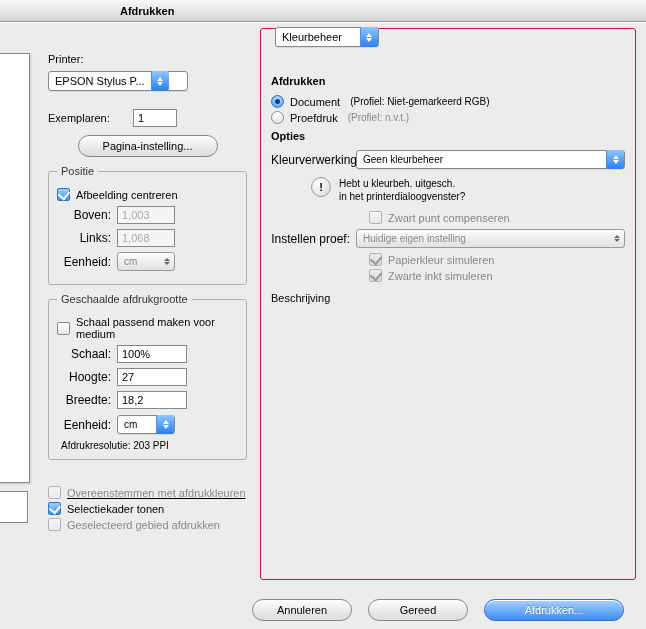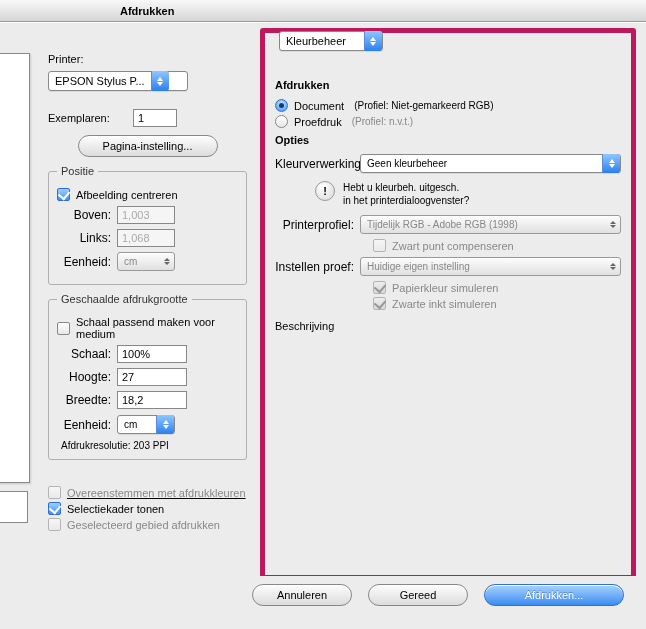--- a/index.html
+++ b/index.html
@@ -152,21 +152,21 @@
     width: 13px; height: 13px; border-radius: 50%;
     border: 1px solid #888; background: linear-gradient(#fff,#e8e8e8);
     margin-right: 6px; position: relative; flex-shrink: 0;
   }
   .radio.on { background: radial-gradient(circle at 50% 35%, #cfe8ff, #3e8ef0); border-color:#2d6fd6; }
   .radio.on::after {
     content:""; position:absolute; left:3px; top:3px; width:5px;height:5px;border-radius:50%;background:#103a78;
   }
 
   .right-group {
-    border: 5px solid #be185d;
+    border: 1px solid #be185d;
     border-radius: 3px;
     padding: 36px 10px 10px 10px;
     min-height: 552px;
     position: relative;
   }
   .right-tab {
     position: absolute;
     top: -2px; left: 14px;
   }
 
@@ -198,21 +198,21 @@
     background: radial-gradient(circle at 35% 30%, #fff, #d8d8d8);
     border:1px solid #999;
     display:flex;align-items:center;justify-content:center;
     font-weight:bold;
     margin-right: 8px;
     flex-shrink: 0;
   }
 
   .bottom-bar {
     position: absolute;
-    left: 0; right: 0; bottom: 15px;
+    left: 0; right: 0; bottom: 0;
     height: 38px;
     display: flex;
     justify-content: flex-end;
     align-items: center;
     gap: 16px;
     padding-right: 22px;
     background: #ececec;
   }
 </style>
 </head>
@@ -367,30 +367,20 @@
       </div>
 
       <div class="chk-row" style="margin:8px 0 8px 40px; align-items:flex-start;">
         <span class="info-icon">!</span>
         <span style="font-size:10px;line-height:13px">
           <span>Hebt u kleurbeh. uitgesch.</span><br>
           <span>in het printerdialoogvenster?</span>
         </span>
       </div>
 
-      <div class="kv-row">
-        <span class="kv-label">Printerprofiel:</span>
-        <div class="grey-select disabled" style="flex:1">
-          <span style="flex:1">Tijdelijk RGB - Adobe RGB (1998)</span>
-          <span class="arrow">
-              <span class="a-up"></span>
-              <span class="a-dn"></span>
-            </span>
-        </div>
-      </div>
 
 
       <div class="chk-row" style="margin-left:98px;">
         <span class="chk disabled"></span>
         <span class="muted">Zwart punt compenseren</span>
       </div>
 
       <div class="kv-row">
         <span class="kv-label">Instellen proef:</span>
         <div class="grey-select disabled" style="flex:1">

